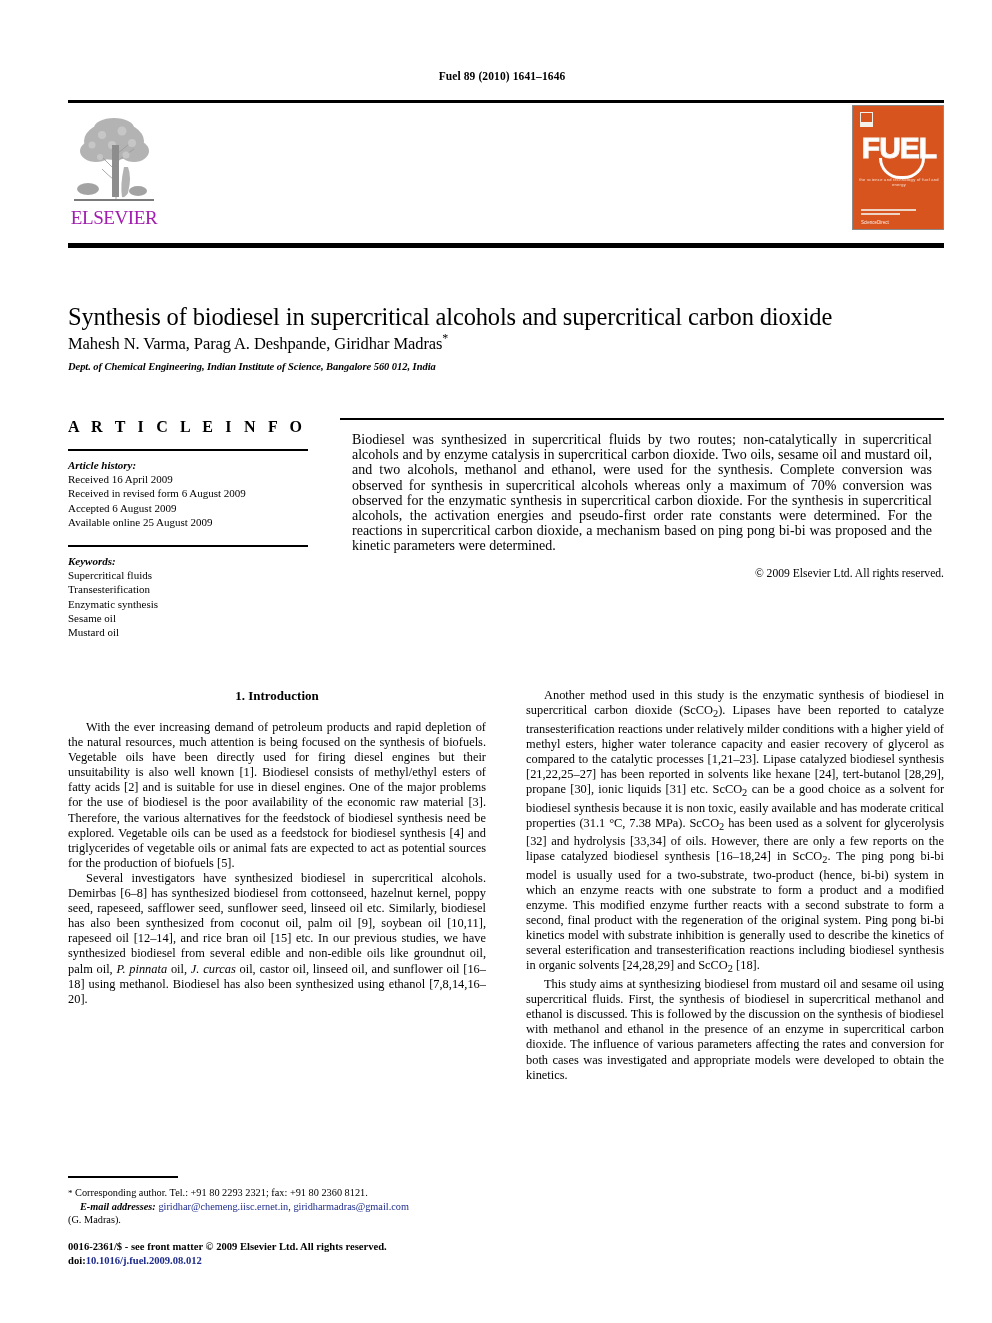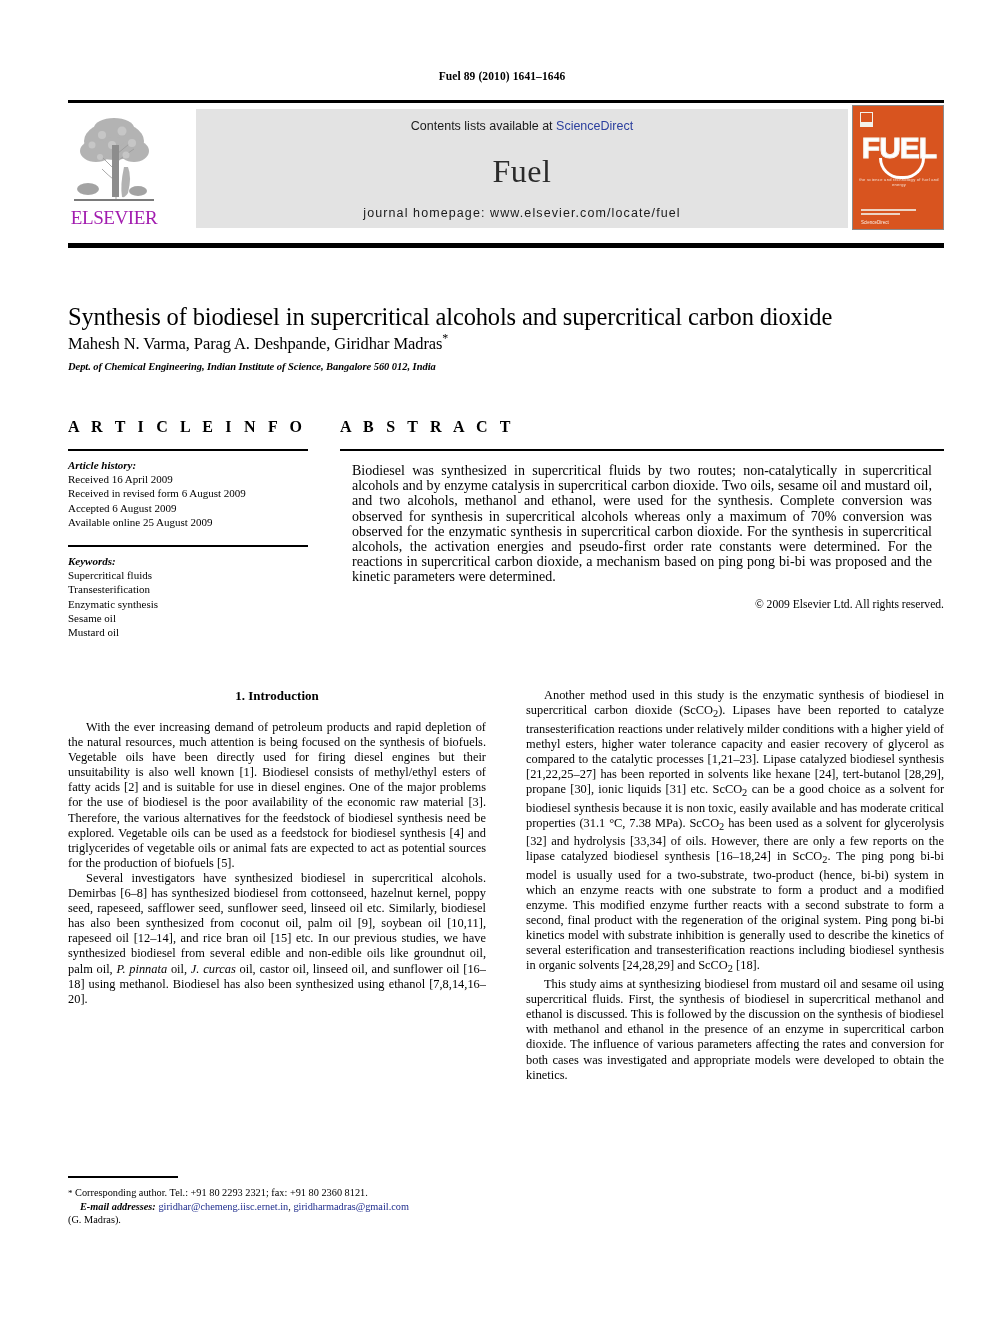--- a/index.html
+++ b/index.html
@@ -346,27 +346,20 @@
         <g fill="#8d8d8d" opacity="0.8">
           <ellipse cx="16" cy="78" rx="11" ry="6"></ellipse>
           <ellipse cx="66" cy="80" rx="9" ry="5"></ellipse>
         </g>
         <path d="M56 56 q4 10 0 26 q-3 5 -6 4 q-2 -12 2 -30 z" fill="#a5a5a5" opacity="0.85"></path>
         <rect x="2" y="88" width="80" height="2" fill="#7a7a7a"></rect>
       </svg>
       <div class="elsevier-word">ELSEVIER</div>
     </div>
 
-    <div class="masthead-band">
-      <div class="contents-line">
-        <span>Contents lists available at </span><span class="sd">ScienceDirect</span>
-      </div>
-      <div class="journal-name">Fuel</div>
-      <div class="journal-home">journal homepage: www.elsevier.com/locate/fuel</div>
-    </div>
 
     <div class="fuel-cover">
       <div class="cover-mini-logo"></div>
       <div class="cover-fuel">FUEL</div>
       <div class="cover-arc"></div>
       <div class="cover-tagline">the science and technology of fuel and energy</div>
       <div class="cover-footer">
         <div class="bar"></div>
           <div class="bar bar2"></div>
       </div>
@@ -397,21 +390,20 @@
       <span class="lbl ln">Keywords:</span>
       <span class="ln">Supercritical fluids</span>
       <span class="ln">Transesterification</span>
       <span class="ln">Enzymatic synthesis</span>
       <span class="ln">Sesame oil</span>
       <span class="ln">Mustard oil</span>
     </div>
   </div>
 
   <div class="abs-col">
-    <div class="sec-head">A B S T R A C T</div>
     <div class="hr-thin"></div>
     <p class="abs-text">Biodiesel was synthesized in supercritical fluids by two routes; non-catalytically in supercritical alcohols and by enzyme catalysis in supercritical carbon dioxide. Two oils, sesame oil and mustard oil, and two alcohols, methanol and ethanol, were used for the synthesis. Complete conversion was observed for synthesis in supercritical alcohols whereas only a maximum of 70% conversion was observed for the enzymatic synthesis in supercritical carbon dioxide. For the synthesis in supercritical alcohols, the activation energies and pseudo-first order rate constants were determined. For the reactions in supercritical carbon dioxide, a mechanism based on ping pong bi-bi was proposed and the kinetic parameters were determined.</p>
     <div class="abs-copy">© 2009 Elsevier Ltd. All rights reserved.</div>
   </div>
 
   <div class="col-left">
     <h2 class="body-head">1. Introduction</h2>
     <p class="body">
       With the ever increasing demand of petroleum products and rapid depletion of the natural resources, much attention is being focused on the synthesis of biofuels. Vegetable oils have been directly used for firing diesel engines but their unsuitability is also well known <span class="cit">[1]</span>. Biodiesel consists of methyl/ethyl esters of fatty acids <span class="cit">[2]</span> and is suitable for use in diesel engines. One of the major problems for the use of biodiesel is the poor availability of the economic raw material <span class="cit">[3]</span>. Therefore, the various alternatives for the feedstock of biodiesel synthesis need be explored. Vegetable oils can be used as a feedstock for biodiesel synthesis <span class="cit">[4]</span> and triglycerides of vegetable oils or animal fats are expected to act as potential sources for the production of biofuels <span class="cit">[5]</span>.
     </p>
@@ -436,14 +428,18 @@
       <span>Corresponding author. Tel.: +91 80 2293 2321; fax: +91 80 2360 8121.</span>
       <span class="fn-indent">
         <span class="em-lbl">E-mail addresses:</span>
         <span class="mailto">giridhar@chemeng.iisc.ernet.in</span>,
         <span class="mailto">giridharmadras@gmail.com</span>
       </span>
       <span>(G. Madras).</span>
     </div>
   </div>
 
+  <div class="issn">
+    <div>0016-2361/$ - see front matter © 2009 Elsevier Ltd. All rights reserved.</div>
+    <div><span>doi:</span><span class="doi-link">10.1016/j.fuel.2009.08.012</span></div>
+  </div>
 
 </div>
 
 </body></html>

